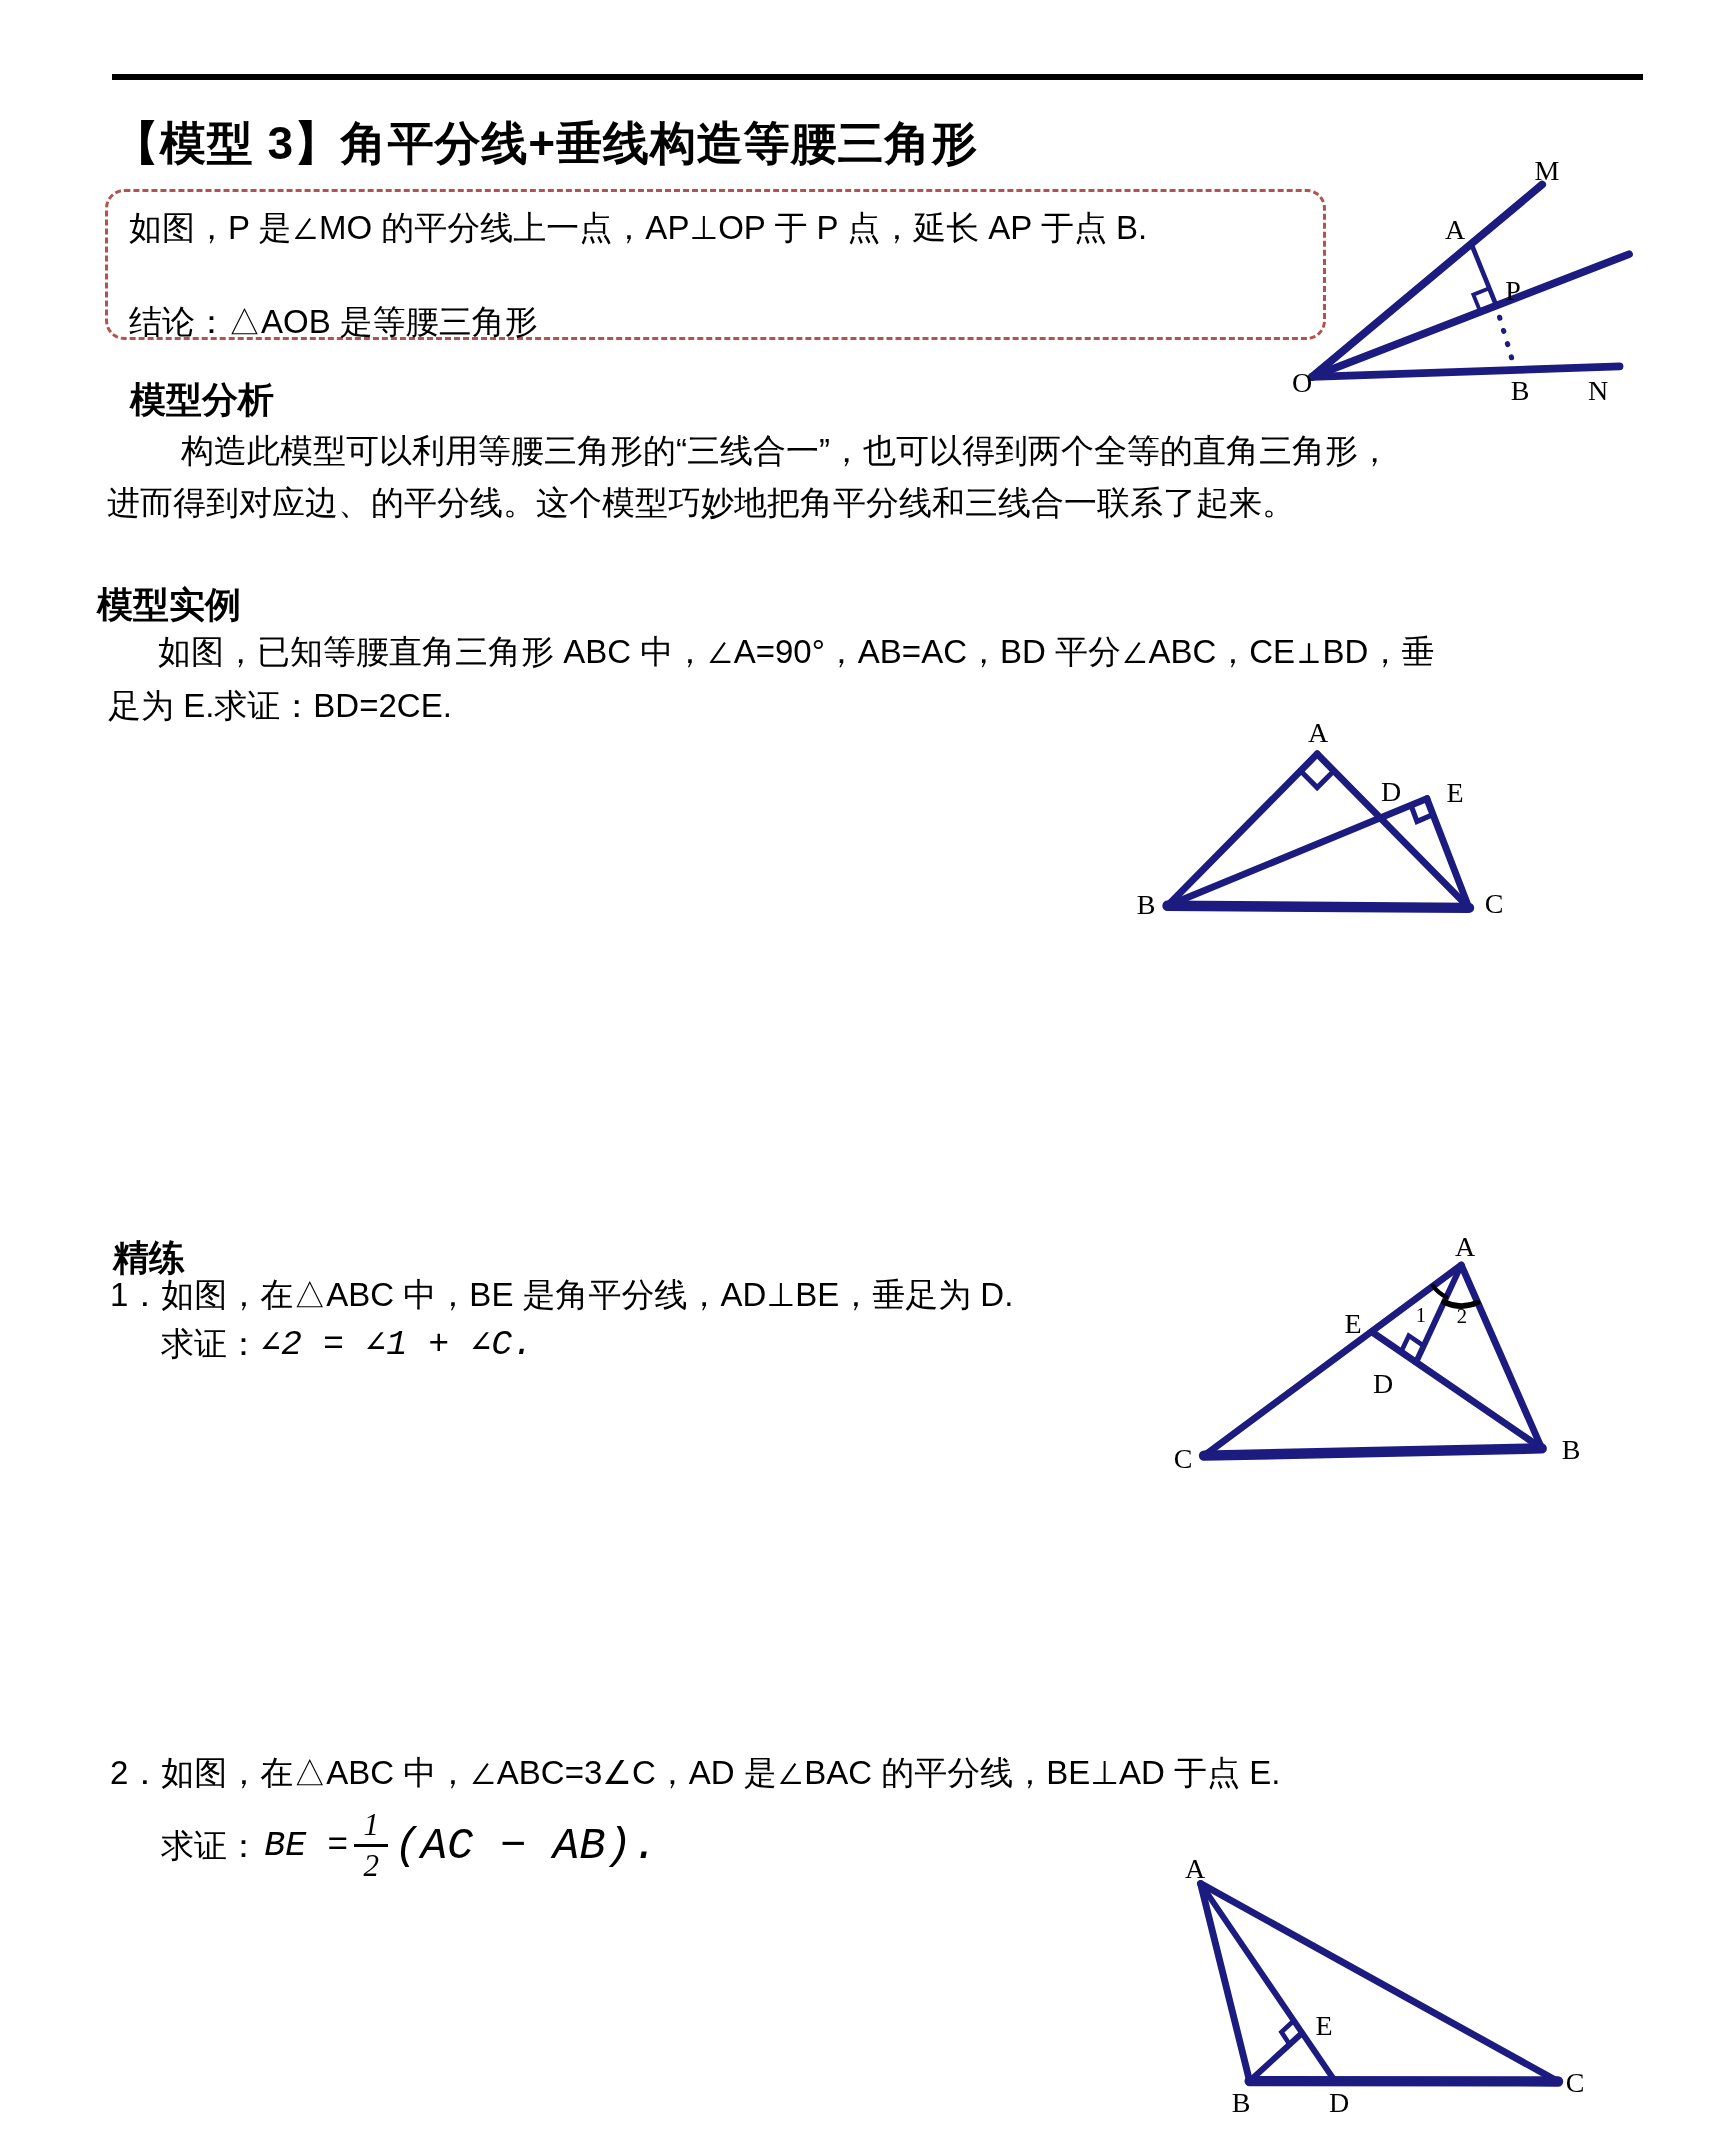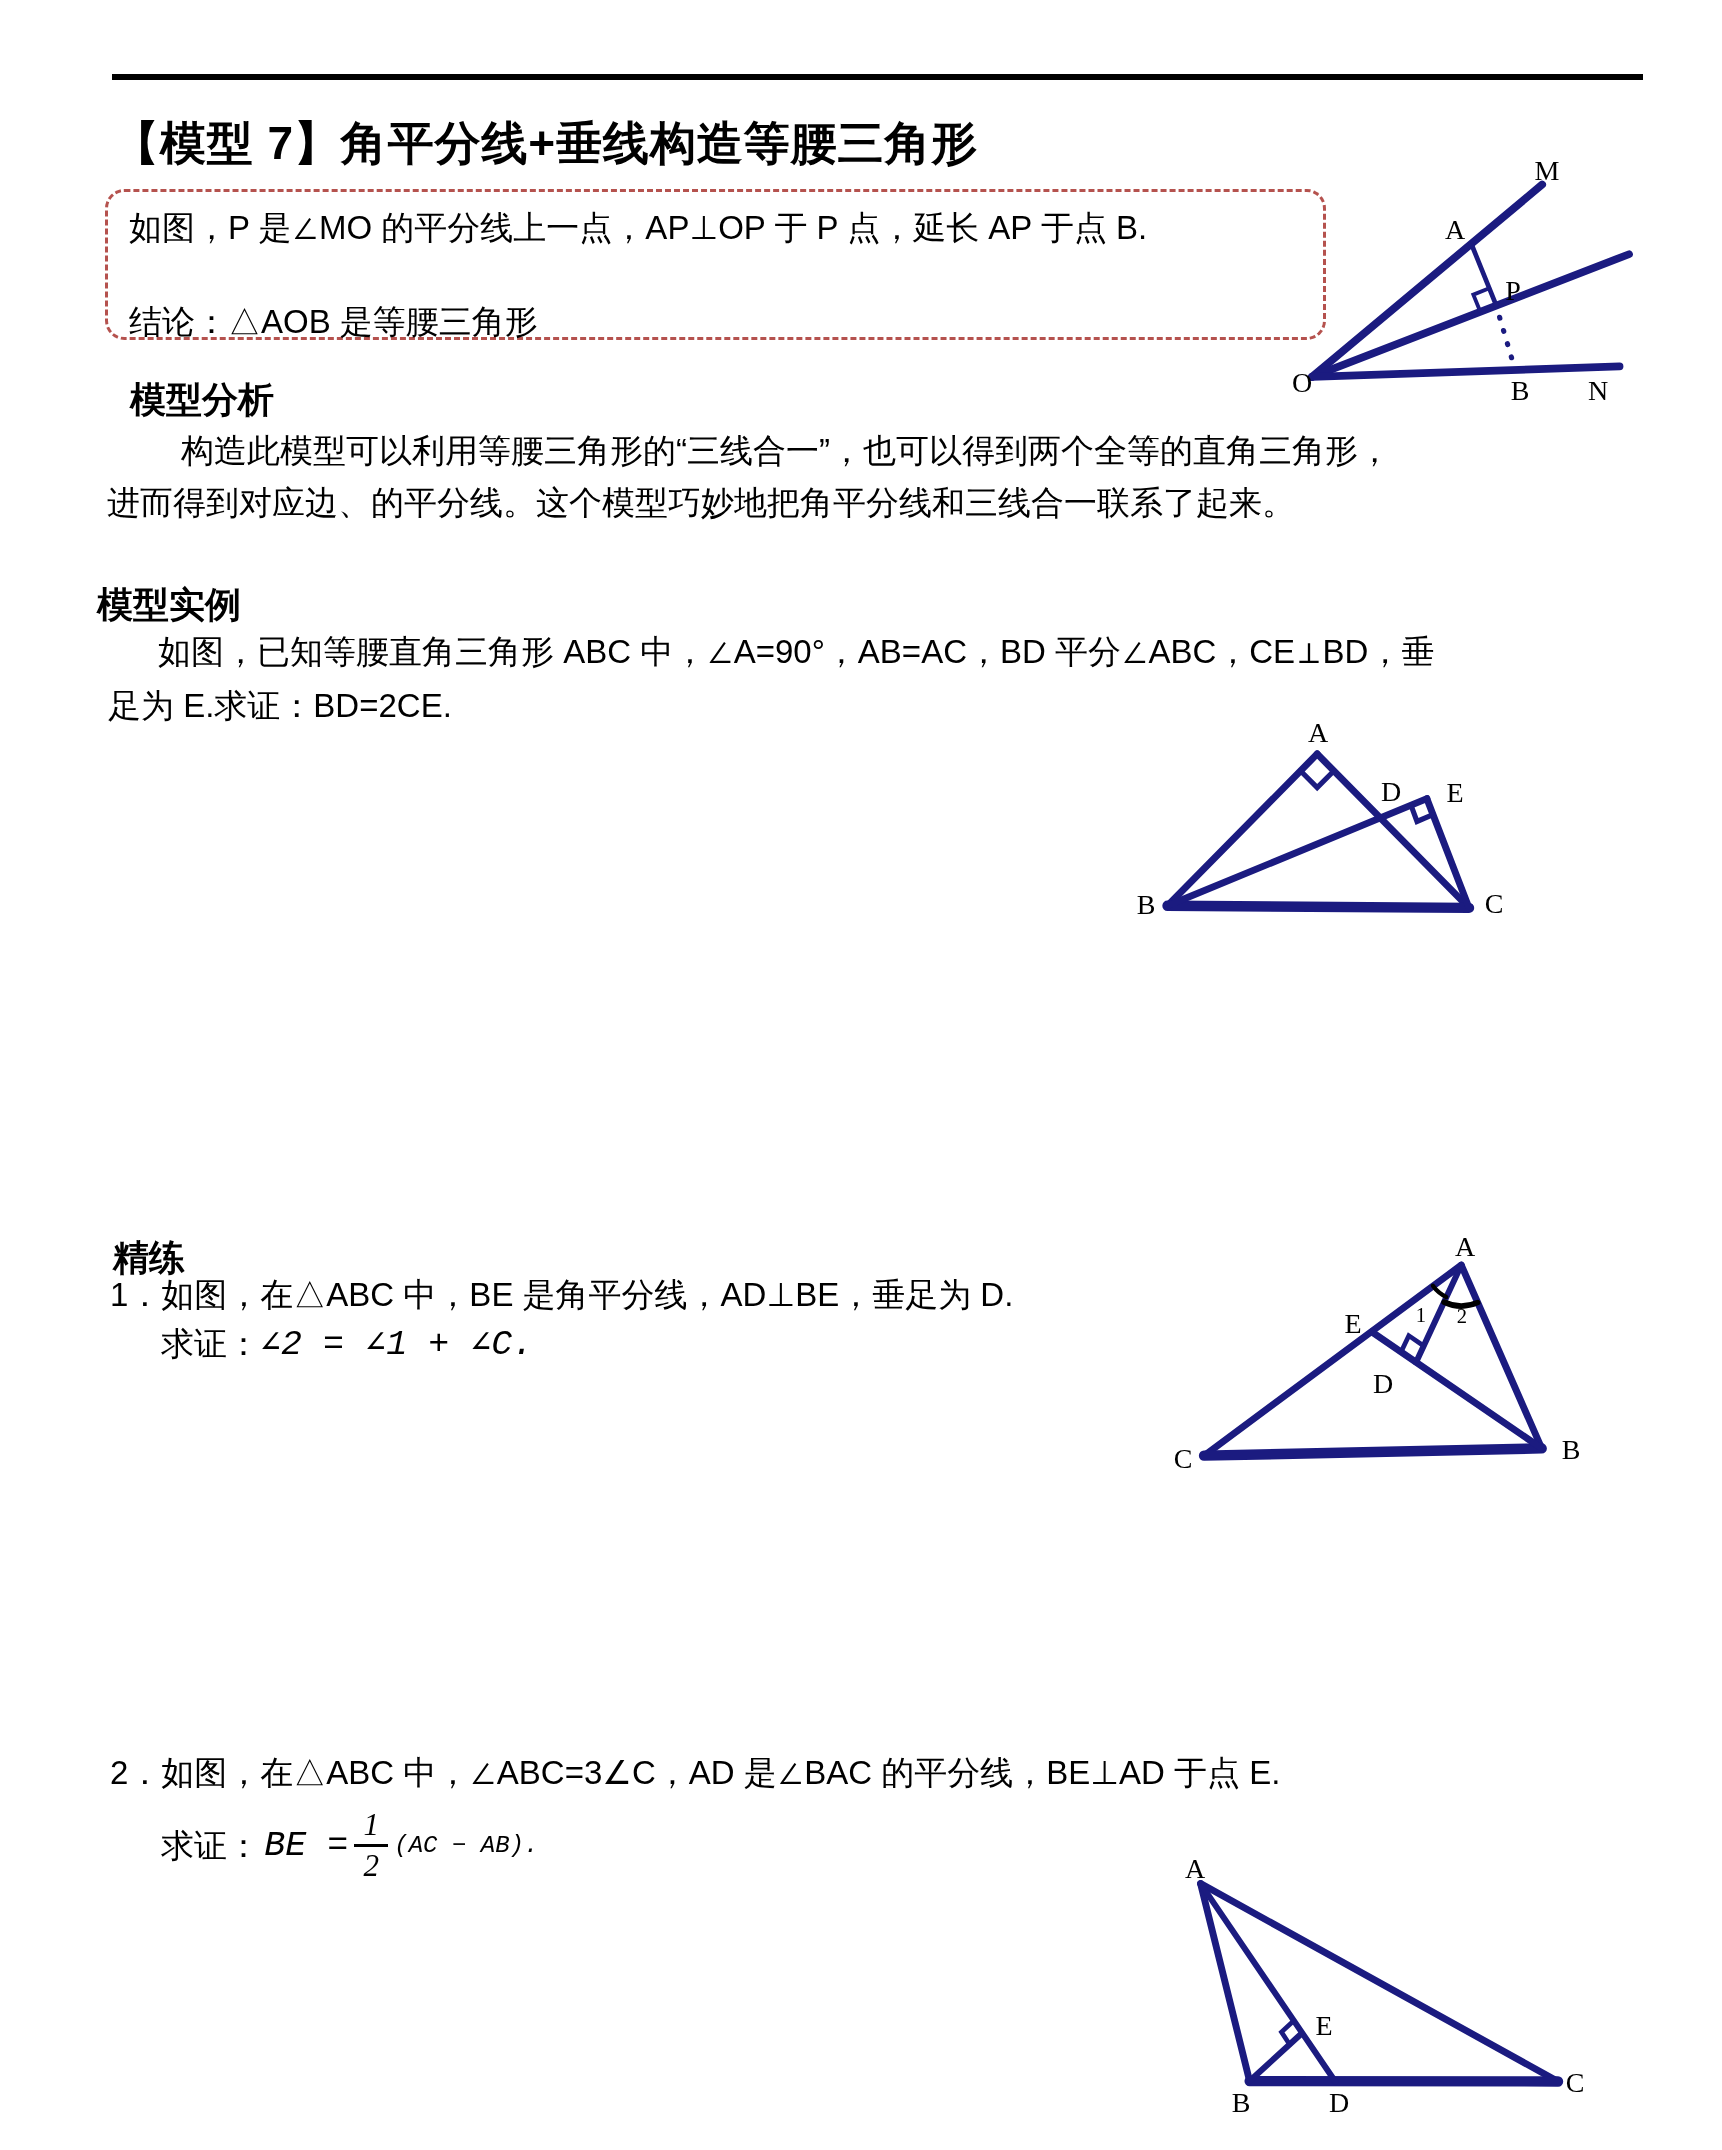--- a/index.html
+++ b/index.html
@@ -25,21 +25,21 @@
   .frac{display:inline-flex;flex-direction:column;align-items:center;margin:0 6px;vertical-align:middle;}
   .frac .fnum,.frac .fden{font-family:"Liberation Serif",serif;font-style:italic;font-size:31px;line-height:1.05;}
   .frac .fbar{width:34px;height:3px;background:#000;margin:2.6px 0;}
   svg{position:absolute;overflow:visible;}
 </style>
 </head>
 <body>
 
 <div class="rule" style="left:112px;top:74px;width:1531px;height:5.6px;"></div>
 
-<div class="t title" style="left:113px;top:115px;">【模型 7】角平分线+垂线构造等腰三角形</div>
+<div class="t title" style="left:113px;top:115px;">【模型 3】角平分线+垂线构造等腰三角形</div>
 
 <div class="dashedbox" style="left:105px;top:189px;width:1221px;height:151px;"></div>
 <div class="t" style="left:129px;top:207px;">如图，P 是∠MO 的平分线上一点，AP⊥OP 于 P 点，延长 AP 于点 B.</div>
 <div class="t" style="left:129px;top:268px;margin-top:33px;">结论：△AOB 是等腰三角形</div>
 
 <svg style="left:1282px;top:151px;" width="387" height="271" viewBox="2980 350 900 630">
   <g stroke="#1b1b80" fill="none" stroke-linecap="round">
     <line x1="3050" y1="875" x2="3585" y2="428" stroke-width="18"></line>
     <line x1="3050" y1="875" x2="3787" y2="590" stroke-width="18"></line>
     <line x1="3050" y1="875" x2="3765" y2="851" stroke-width="18"></line>
@@ -111,21 +111,21 @@
 
 <div class="t" style="left:110px;top:1752px;">2．如图，在△ABC 中，∠ABC=3∠C，AD 是∠BAC 的平分线，BE⊥AD 于点 E.</div>
 <div class="proverow" style="left:161px;top:1796px;height:99px;">
   <span class="t" style="position:static;">求证：</span>
   <span class="math" style="font-size:35px;margin-left:4.3px;">BE =</span>
   <span class="frac">
     <span class="fnum">1</span>
     <span class="fbar"></span>
     <span class="fden">2</span>
   </span>
-  <span class="math" style="font-size:24px;">(AC − AB).</span>
+  <span class="math" style="font-size:44px;">(AC − AB).</span>
 </div>
 
 <svg style="left:1161px;top:1850px;" width="456" height="284" viewBox="2700 4300 1060 660">
   <g stroke="#1b1b80" fill="none" stroke-linecap="round">
     <line x1="2792" y1="4378" x2="2906" y2="4837" stroke-width="16"></line>
     <line x1="2792" y1="4378" x2="3623" y2="4838" stroke-width="16"></line>
     <line x1="2906" y1="4837" x2="3623" y2="4838" stroke-width="24"></line>
     <line x1="2792" y1="4378" x2="3105" y2="4838" stroke-width="14"></line>
     <line x1="2906" y1="4837" x2="3025" y2="4728" stroke-width="14"></line>
     <polyline points="3006,4699 2980,4723 2999,4752" stroke-width="11"></polyline>

